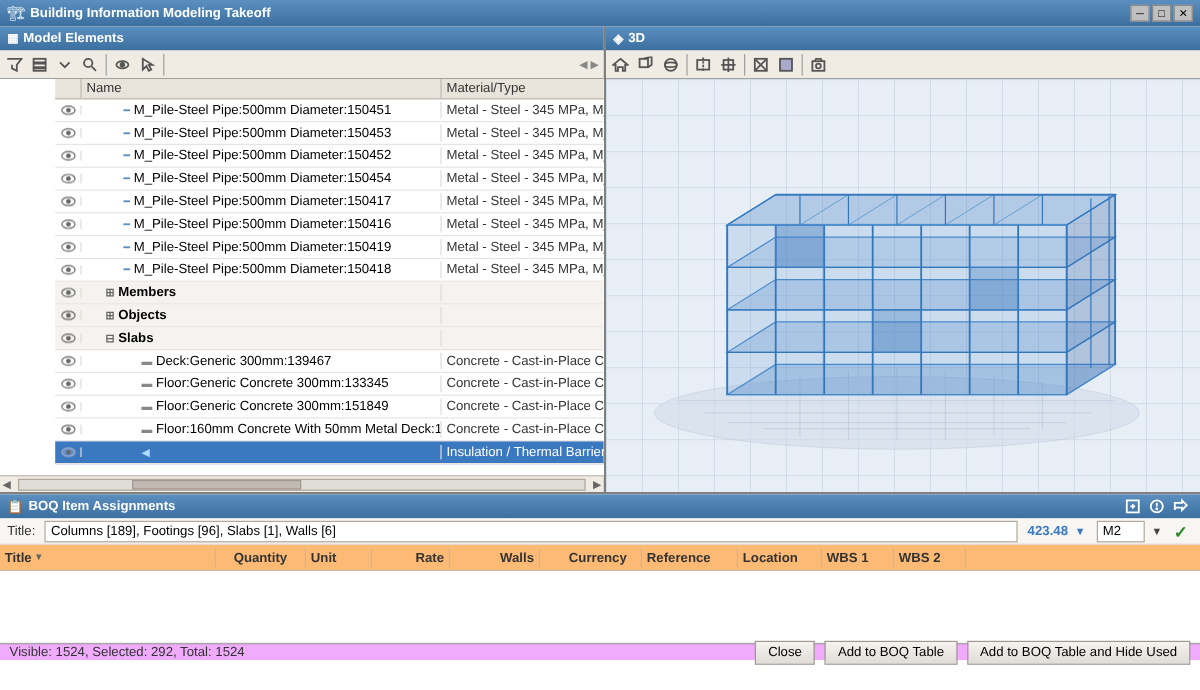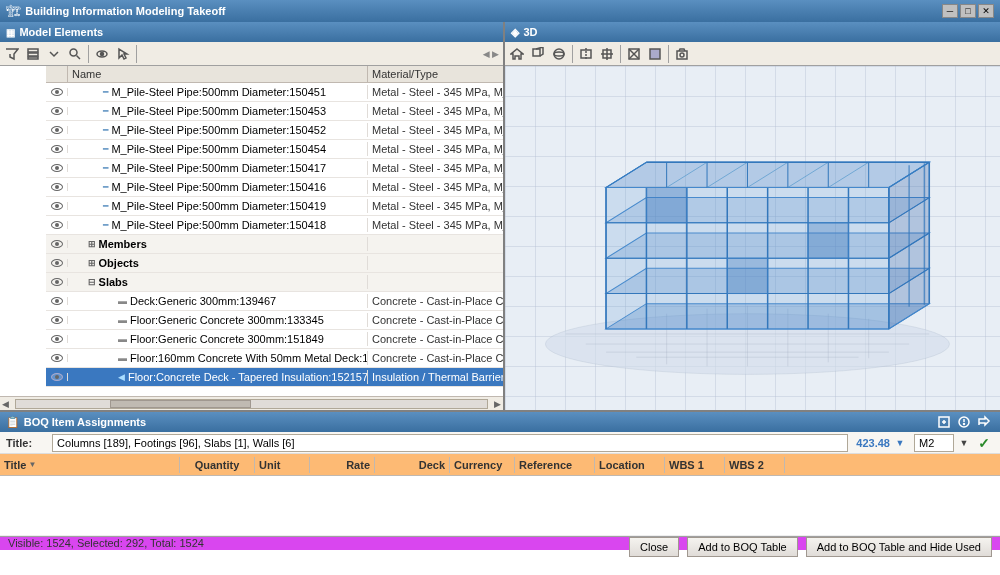--- a/index.html
+++ b/index.html
@@ -231,21 +231,21 @@
     }
 
     .boq-title-row {
       display: flex;
       align-items: center;
       background: #f8f6f2;
       border-bottom: 1px solid #ddd;
       padding: 2px 6px;
       height: 22px;
     }
-    .boq-title-label { color: #333; margin-right: 20px; font-weight: bold; }
+    .boq-title-label { color: #333; margin-right: 8px; font-weight: normal; }
     .boq-title-value {
       flex: 1;
       background: white;
       border: 1px solid #b0a898;
       padding: 1px 4px;
       font-size: 11px;
       height: 18px;
     }
     .boq-title-num { color: #3a78c0; font-weight: bold; margin-left: 8px; }
     .boq-title-unit {
@@ -271,39 +271,39 @@
       font-weight: bold;
       color: #333;
       display: flex;
       align-items: center;
     }
     .col-title-h { width: 180px; min-width: 180px; }
     .col-qty { width: 75px; min-width: 75px; text-align: right; justify-content: center; }
     .col-unit { width: 55px; min-width: 55px; }
     .col-rate { width: 65px; min-width: 65px; text-align: right; justify-content: flex-end; }
     .col-total { width: 75px; min-width: 75px; text-align: right; justify-content: flex-end; }
-    .col-currency { width: 65px; min-width: 65px; }
+    .col-currency { width: 65px; min-width: 65px; margin-left: 20px; }
     .col-reference { width: 80px; min-width: 80px; }
     .col-location { width: 70px; min-width: 70px; }
     .col-wbs1 { width: 60px; min-width: 60px; }
     .col-wbs2 { width: 60px; min-width: 60px; }
 
     .boq-empty-row {
       display: flex;
       height: 60px;
       background: white;
       border-bottom: 1px solid #eee;
     }
 
     .status-bar {
-      background: #d946ef;
+      background: #f0abfc;
       border-top: 1px solid #a0a0a0;
       height: 14px;
       display: flex;
-      align-items: flex-start;
+      align-items: center;
       padding: 0 8px;
       gap: 8px;
       font-size: 11px;
     }
     .status-text { color: #333; flex: 1; }
     .status-btn {
       padding: 2px 10px;
       background: linear-gradient(to bottom, #f5f3ef, #e0dcd8);
       border: 1px solid #a09890;
       font-size: 11px;
@@ -560,21 +560,20 @@
           </div>
           <div class="material-cell">Concrete - Cast-in-Place Concrete - 35 M</div>
         </div>
 
         <div class="tree-row selected">
           <div class="vis-cell">
               <div class="eye-icon" style="border-color:#aac; background: rgba(255,255,255,0.2);"></div>
             </div>
           <div class="name-cell indent3">
             <span class="item-icon" style="color:#aaddff;">◀</span>
-            <span>Floor:Concrete Deck - Tapered Insulation:152157</span>
           </div>
           <div class="material-cell">Insulation / Thermal Barriers - Rigid insu</div>
         </div>
 
       </div>
 
       <div class="tree-scrollbar">
         <span style="font-size:9px; color:#666; margin:0 2px;">◀</span>
         <div class="scroll-track">
           <div class="scroll-thumb"></div>
@@ -771,21 +770,21 @@
       <div class="boq-col col-qty">
         <span>Quantity</span>
       </div>
       <div class="boq-col col-unit">
         <span>Unit</span>
       </div>
       <div class="boq-col col-rate">
         <span>Rate</span>
       </div>
       <div class="boq-col col-total">
-        <span>Deck</span>
+        <span>Walls</span>
       </div>
       <div class="boq-col col-currency">
         <span>Currency</span>
       </div>
       <div class="boq-col col-reference">
         <span>Reference</span>
       </div>
       <div class="boq-col col-location">
         <span>Location</span>
       </div>

